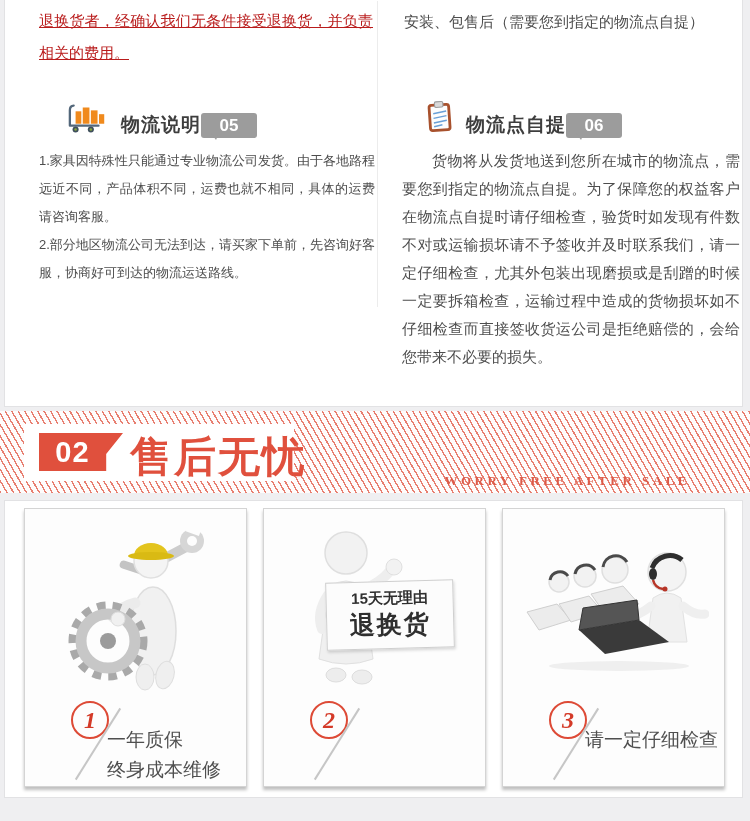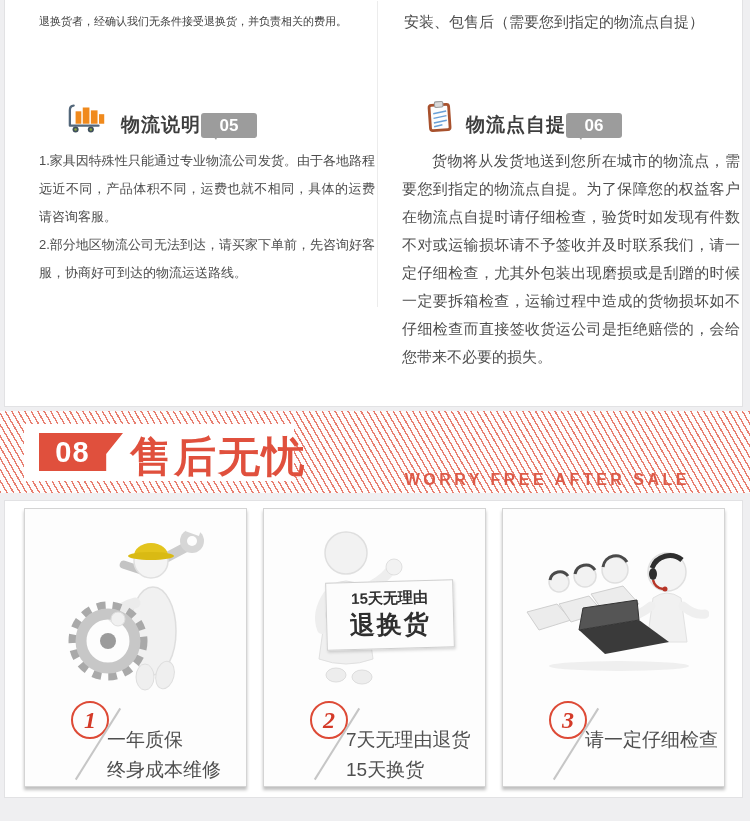--- a/index.html
+++ b/index.html
@@ -3,22 +3,22 @@
 <meta charset="utf-8">
 <style>
   html,body{margin:0;padding:0;}
   body{background:#efeff1;font-family:"Liberation Sans","DejaVu Sans",sans-serif;}
   .page{position:relative;width:750px;height:821px;background:#efeff1;overflow:hidden;}
 
   
   .top-panel{position:absolute;left:4px;top:-2px;width:737px;height:407px;
     background:#fff;border:1px solid #e2e2e4;}
   .v-divider{position:absolute;left:372px;top:2px;width:1px;height:306px;background:#ececec;}
-  .intro-left{position:absolute;left:34px;top:6px;width:334px;font-size:11px;line-height:32px;
-    color:#404040;text-align:justify;}
+  .intro-left{position:absolute;left:34px;top:6px;width:334px;font-size:15px;line-height:32px;
+    color:#b91c1c;text-align:justify;text-decoration:underline;}
   .intro-right{position:absolute;left:399px;top:8px;width:334px;font-size:15px;line-height:30px;
     color:#4d4d4d;}
   .sec-header{position:absolute;top:101px;height:38px;display:flex;align-items:flex-end;}
   .hdr-left{left:62px;}
   .hdr-right{left:421px;}
   .hdr-title{font-size:19px;font-weight:bold;color:#3e3e3e;letter-spacing:1px;margin-left:12px;}
   .num-badge{position:relative;min-width:24px;height:25px;padding:0 16px;
     background:#9c9c9c;color:#fff;border-radius:3px;display:flex;align-items:center;
     justify-content:center;font-size:17px;font-weight:bold;}
   .num-badge::after{content:"";position:absolute;bottom:-6px;left:10px;width:0;height:0;
@@ -33,22 +33,22 @@
   
   .banner{position:absolute;left:0;top:411px;width:750px;height:82px;background-color:#fefcfc;
     background-image:repeating-linear-gradient(60deg,rgba(226,95,77,.8) 0 1.4px,rgba(255,255,255,0) 1.4px 5.6px);}
   .banner-box{position:absolute;left:24px;top:13px;width:270px;height:57px;background:#fff;}
   .banner-badge{position:absolute;left:15px;top:9px;width:84px;height:38px;background:#e0503d;
     clip-path:polygon(0 0,100% 0,80% 55%,80% 100%,0 100%);color:#fff;font-size:29px;font-weight:800;
     display:flex;align-items:center;justify-content:center;padding-right:17px;box-sizing:border-box;
     letter-spacing:1px;}
   .banner-title{position:absolute;left:106px;top:5px;font-size:42px;font-weight:900;color:#e0503d;
     letter-spacing:2px;white-space:nowrap;}
-  .banner-sub{position:absolute;right:60px;bottom:4px;font-size:16px;font-weight:600;
-    letter-spacing:3.5px;color:#dd5a48;white-space:nowrap;}
+  .banner-sub{position:absolute;right:60px;bottom:4px;font-size:13px;font-weight:600;
+    letter-spacing:3.5px;color:#dd5a48;white-space:nowrap;font-family:Liberation Serif, serif;}
 
   
   .bottom-panel{position:absolute;left:4px;top:500px;width:737px;height:296px;
     background:#fff;border:1px solid #e2e2e4;}
   .card{position:absolute;top:7px;width:221px;height:277px;background:#fdfdfd;
     border:1px solid #d4d4d4;box-shadow:0 3px 3px rgba(0,0,0,.25);}
   .card1{left:19px;} .card2{left:258px;} .card3{left:497px;}
   .card-img{position:absolute;left:0;top:16px;width:100%;height:168px;display:flex;
     align-items:center;justify-content:center;}
   .sign{position:absolute;left:62px;top:56px;width:118px;padding:7px 4px;background:#fcfcfc;
@@ -117,21 +117,21 @@
       </span>
       <span class="hdr-title">物流点自提</span>
       <span class="num-badge">06</span>
     </div>
 
     <div class="body-right">货物将从发货地送到您所在城市的物流点，需要您到指定的物流点自提。为了保障您的权益客户在物流点自提时请仔细检查，验货时如发现有件数不对或运输损坏请不予签收并及时联系我们，请一定仔细检查，尤其外包装出现磨损或是刮蹭的时候一定要拆箱检查，运输过程中造成的货物损坏如不仔细检查而直接签收货运公司是拒绝赔偿的，会给您带来不必要的损失。</div>
   </section>
 
   <section class="banner">
     <div class="banner-box">
-      <div class="banner-badge">08</div>
+      <div class="banner-badge">02</div>
       <div class="banner-title">售后无忧</div>
     </div>
     <div class="banner-sub">WORRY FREE AFTER SALE</div>
   </section>
 
   <section class="bottom-panel">
 
     <div class="card card1">
       <div class="card-img">
         <svg width="150" height="168" viewBox="0 0 150 168">
@@ -175,24 +175,20 @@
           <circle cx="110" cy="42" r="8" fill="#f2f2f2" stroke="#e0e0e0"></circle>
         </svg>
         <div class="sign">
           <span class="sign-line1">15天无理由</span>
           <span class="sign-line2">退换货</span>
         </div>
       </div>
       <div class="card-caption">
         <div class="num-circle">2</div>
         <div class="num-slash"></div>
-        <div class="cap-text">
-          <span class="cap-line">7天无理由退货</span>
-          <span class="cap-line">15天换货</span>
-        </div>
       </div>
     </div>
 
     <div class="card card3">
       <div class="card-img">
         <svg width="190" height="150" viewBox="0 0 190 150">
           <g stroke="#cfcfcf" fill="#ececec">
             <polygon points="8,78 38,70 52,86 20,96"></polygon>
             <polygon points="40,70 70,62 84,78 52,88"></polygon>
             <polygon points="72,60 104,52 120,70 86,80"></polygon>

